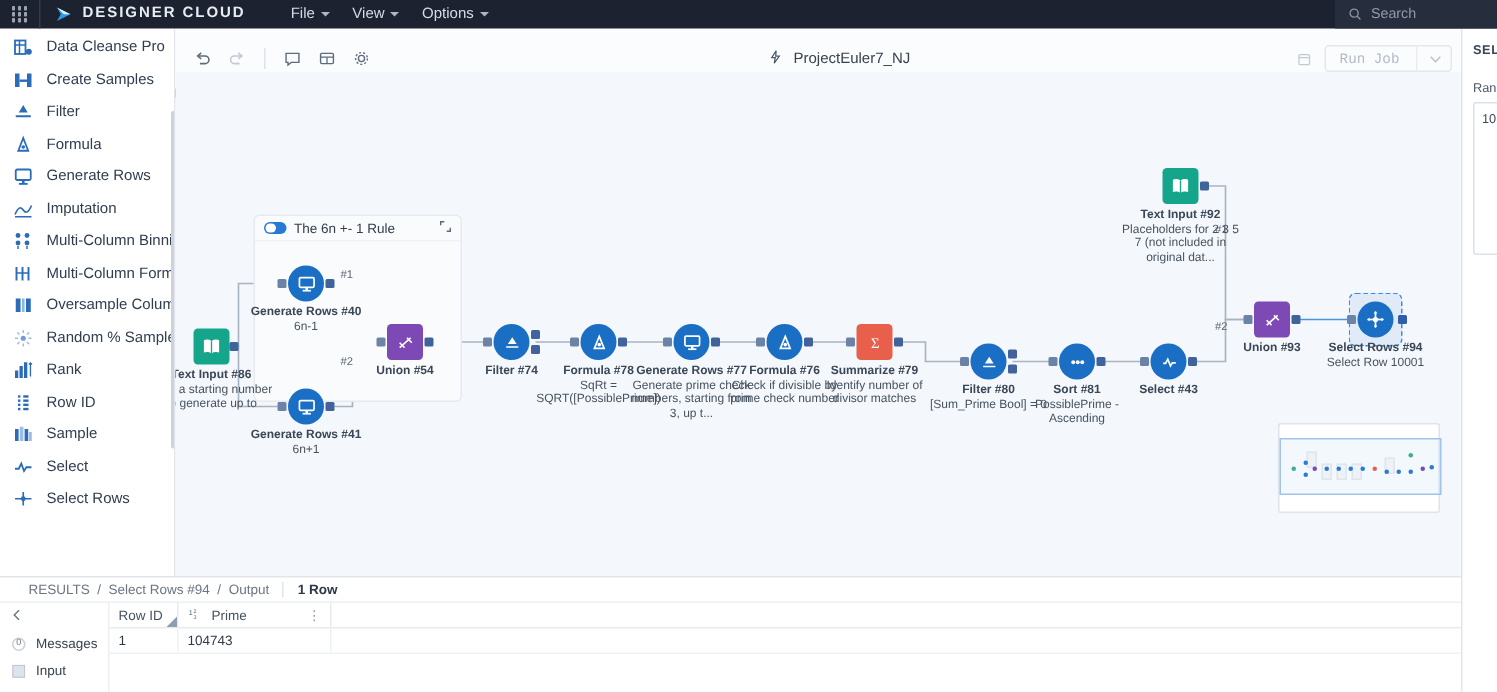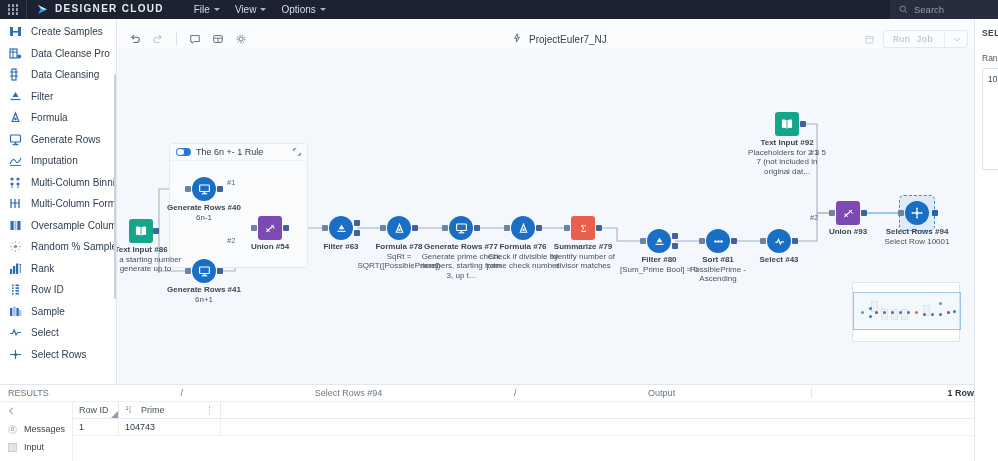--- a/index.html
+++ b/index.html
@@ -168,23 +168,22 @@
     padding: 5px 0 0 5px; white-space: nowrap; overflow: hidden;
   }
 
   
   .results {
     position: absolute; top: 384px; left: 0; width: 974px; height: 77px;
     background: #ffffff; border-top: 1px solid #e2e6ec;
   }
   .res-head {
     height: 17px; display: flex; align-items: center; gap: 5px;
-    padding-left: 8px; font-size: 9px; color: #6a7685;
+    padding-left: 19px; font-size: 9px; color: #6a7685;
     border-bottom: 1px solid #eceff3;
-    justify-content: space-between;
   }
   .res-head .crumb { color: #6a7685; }
   .res-head .vbar { width: 1px; height: 10px; background: #dfe4ea; margin: 0 4px; }
   .res-head .rows { color: #2c3846; font-weight: bold; }
 
   .res-body { position: absolute; top: 17px; left: 0; right: 0; bottom: 0; display: flex; }
   .res-nav {
     width: 73px; border-right: 1px solid #eceff3; padding-top: 2px;
   }
   .res-collapse { padding: 1px 0 3px 8px; color: #6b7786; }
@@ -269,50 +268,40 @@
     </span>
     <span class="stext">Search</span>
   </div>
 </div>
 
 <div class="toolsidebar">
 
   <div class="tool-item">
     <span class="tool-ico">
         <svg width="13" height="13" viewBox="0 0 13 13">
-          <rect x="1" y="2" width="3" height="9" fill="#2b6cb8"></rect>
-          <rect x="9" y="2" width="3" height="9" fill="#2b6cb8"></rect>
-          <rect x="4" y="6" width="5" height="1.6" fill="#2b6cb8"></rect>
-        </svg>
-      </span>
-    <span>Create Samples</span>
-  </div>
-
-  <div class="tool-item">
-    <span class="tool-ico">
-        <svg width="13" height="13" viewBox="0 0 13 13">
           <rect x="1" y="2" width="7" height="9" fill="none" stroke="#2b6cb8" stroke-width="1.2"></rect>
           <line x1="1" y1="5" x2="8" y2="5" stroke="#2b6cb8" stroke-width="1"></line>
           <line x1="4" y1="2" x2="4" y2="11" stroke="#2b6cb8" stroke-width="1"></line>
           <circle cx="10.2" cy="9.5" r="2" fill="#2b6cb8"></circle>
         </svg>
       </span>
     <span>Data Cleanse Pro</span>
   </div>
 
   <div class="tool-item">
     <span class="tool-ico">
         <svg width="13" height="13" viewBox="0 0 13 13">
-          <rect x="3" y="1" width="4" height="11" fill="none" stroke="#2b6cb8" stroke-width="1.2"></rect>
-          <line x1="1" y1="4" x2="9" y2="4" stroke="#2b6cb8" stroke-width="1"></line>
-          <line x1="1" y1="8" x2="9" y2="8" stroke="#2b6cb8" stroke-width="1"></line>
-        </svg>
-      </span>
-    <span>Data Cleansing</span>
-  </div>
+          <rect x="1" y="2" width="3" height="9" fill="#2b6cb8"></rect>
+          <rect x="9" y="2" width="3" height="9" fill="#2b6cb8"></rect>
+          <rect x="4" y="6" width="5" height="1.6" fill="#2b6cb8"></rect>
+        </svg>
+      </span>
+    <span>Create Samples</span>
+  </div>
+
 
   <div class="tool-item">
     <span class="tool-ico">
         <svg width="13" height="13" viewBox="0 0 13 13">
           <path d="M6.5 2 L9.5 7 L3.5 7 Z" fill="#2b6cb8"></path>
           <line x1="1.5" y1="9.5" x2="11.5" y2="9.5" stroke="#2b6cb8" stroke-width="1.2"></line>
         </svg>
       </span>
     <span>Filter</span>
   </div>
@@ -648,21 +637,21 @@
     <div class="node-ico" style="background:#1a6fc4;">
       <svg width="13" height="13" viewBox="0 0 16 16">
           <path d="M8 3.5 L11.6 9 L4.4 9 Z" fill="#fff"></path>
           <line x1="3" y1="11.5" x2="13" y2="11.5" stroke="#fff" stroke-width="1.4"></line>
         </svg>
     </div>
     <span class="port in" style="left:-19px; top:-3px;"></span>
     <span class="port out" style="left:13px; top:-8px;"></span>
     <span class="port out" style="left:13px; top:2px;"></span>
     <div class="node-lbl">
-      <span>Filter #63</span>
+      <span>Filter #74</span>
     </div>
   </div>
 
   <div class="node" style="left:282px; top:180px;">
     <div class="node-ico" style="background:#1a6fc4;">
       <svg width="13" height="13" viewBox="0 0 16 16">
           <path d="M8 2.8 L12 12.6 L4 12.6 Z" fill="none" stroke="#fff" stroke-width="1.4"></path>
           <circle cx="8" cy="9.6" r="1.5" fill="#fff"></circle>
         </svg>
     </div>

